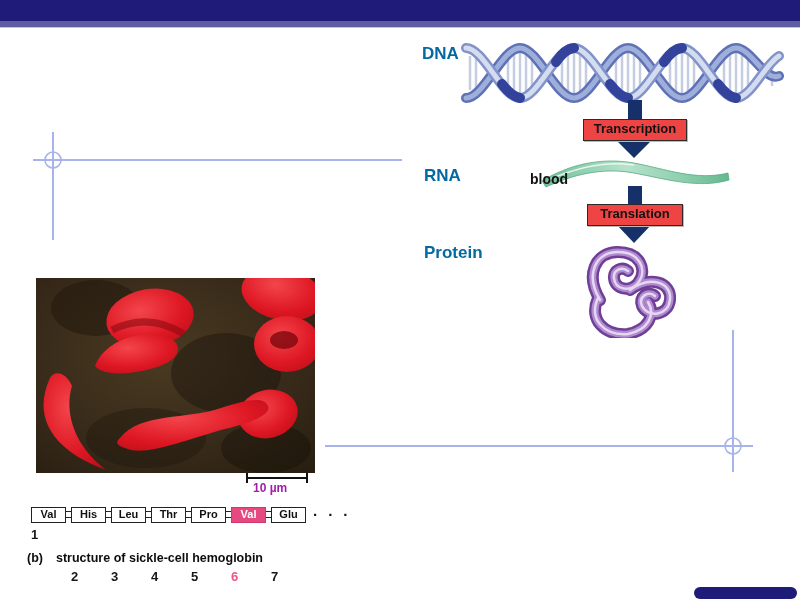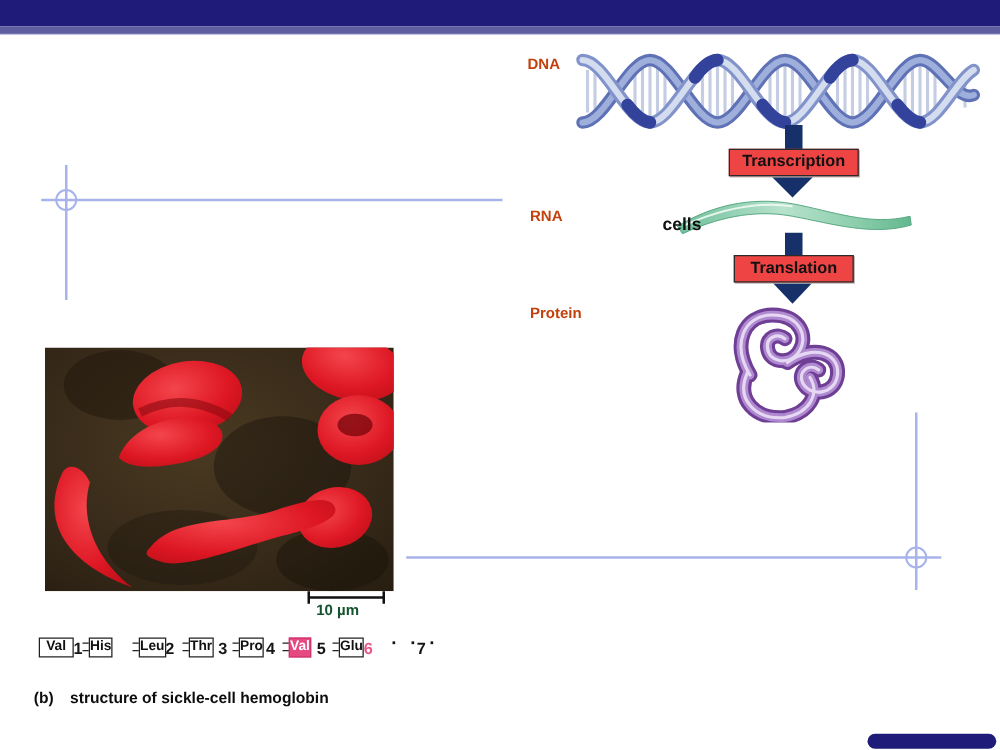--- a/index.html
+++ b/index.html
@@ -8,39 +8,39 @@
 
   
   .header-bar{position:absolute;left:0;top:0;width:800px;height:21px;background:#1e1c78;}
   .accent-strip{position:absolute;left:0;top:21px;width:800px;height:6px;background:#5d5d9f;
                 border-bottom:1px solid #bcc2e2;}
 
   
   .xh{position:absolute;pointer-events:none;}
 
   
-  .stage-label{position:absolute;font-weight:bold;font-size:12px;color:#c2410c;}
+  .stage-label{position:absolute;font-weight:bold;font-size:17px;color:#0369a1;}
   .process-box{position:absolute;background:#ef4444;border:1px solid #2b2b2b;
                box-shadow:1px 1px 0 #b9b9b9;font-weight:bold;font-size:13px;
                text-align:center;line-height:18px;z-index:3;}
   .art{position:absolute;}
   .mrna-label{position:absolute;font-weight:bold;font-size:14px;z-index:4;}
 
   
   .slide-title{position:absolute;left:420px;top:378px;width:312px;text-align:center;
                font-size:42px;font-weight:bold;color:#6c0b6c;letter-spacing:0px;}
 
   
   .micrograph{position:absolute;left:36px;top:278px;width:279px;height:195px;}
   .scalebar{position:absolute;left:242px;top:471px;}
-  .scale-label{position:absolute;left:253px;top:481px;font-weight:bold;font-size:12px;color:#14532d;}
+  .scale-label{position:absolute;left:253px;top:481px;font-weight:bold;font-size:12px;color:#a21caf;}
 
   
   .aa-row{position:absolute;left:31px;top:507px;display:flex;align-items:flex-start;z-index:2;}
-  .aa-cell{width:35px;display:flex;flex-direction:row;align-items:flex-end;position:relative;}
+  .aa-cell{width:35px;display:flex;flex-direction:column;align-items:flex-start;position:relative;}
   .aa-cell + .aa-cell{margin-left:5px;gap:42px;}
   .aa-box{box-sizing:border-box;width:35px;height:16px;border:1.5px solid #222;background:#fff;
           font-weight:bold;font-size:11px;line-height:13px;text-align:center;color:#111;position:relative;}
   .aa-cell + .aa-cell .aa-box::before{content:"";position:absolute;left:-6.5px;top:3px;width:5px;height:5px;
           border-top:1.5px solid #222;border-bottom:1.5px solid #222;}
   .aa-cell.hl .aa-box{background:#e64980;border-color:#cf3570;color:#ffffff;}
   .aa-num{margin-top:4px;font-weight:bold;font-size:13px;color:#161616;}
   .aa-cell.hl .aa-num{color:#e8568c;}
   .aa-ellipsis{margin-left:7px;font-weight:bold;font-size:15px;letter-spacing:3px;line-height:16px;color:#111;}
 
@@ -129,21 +129,21 @@
       <linearGradient id="mg" x1="0" y1="0" x2="1" y2="0">
         <stop offset="0" stop-color="#6fbf9a"></stop>
           <stop offset="0.45" stop-color="#b7e2cc"></stop>
         <stop offset="0.75" stop-color="#8ecfae"></stop>
           <stop offset="1" stop-color="#63b890"></stop>
       </linearGradient>
     </defs>
     <path d="M4,28 C30,12 62,4 96,10 C128,16 158,28 190,20 L191,27 C160,36 128,26 96,20 C64,14 34,22 8,34 Z" fill="url(#mg)" stroke="#58a982" stroke-width="0.8"></path>
     <path d="M10,27 C40,14 70,8 96,12" fill="none" stroke="#eefaf3" stroke-width="1.6" opacity="0.9"></path>
   </svg>
-  <div class="mrna-label" style="left:530px;top:171px;">cells</div>
+  <div class="mrna-label" style="left:530px;top:171px;">blood</div>
 
   <svg class="art" style="left:608px;top:186px;" width="52" height="60" viewBox="0 0 52 60">
     <rect x="20" y="0" width="14" height="40" fill="#163169"></rect>
     <polygon points="8,38 44,38 26,57" fill="#163169"></polygon>
   </svg>
   <div class="process-box" style="left:587px;top:204px;width:94px;height:20px;">Translation</div>
 
   <div class="stage-label" style="left:424px;top:243px;">Protein</div>
 
   <svg class="art" style="left:584px;top:242px;" width="96" height="96" viewBox="0 0 96 96">

